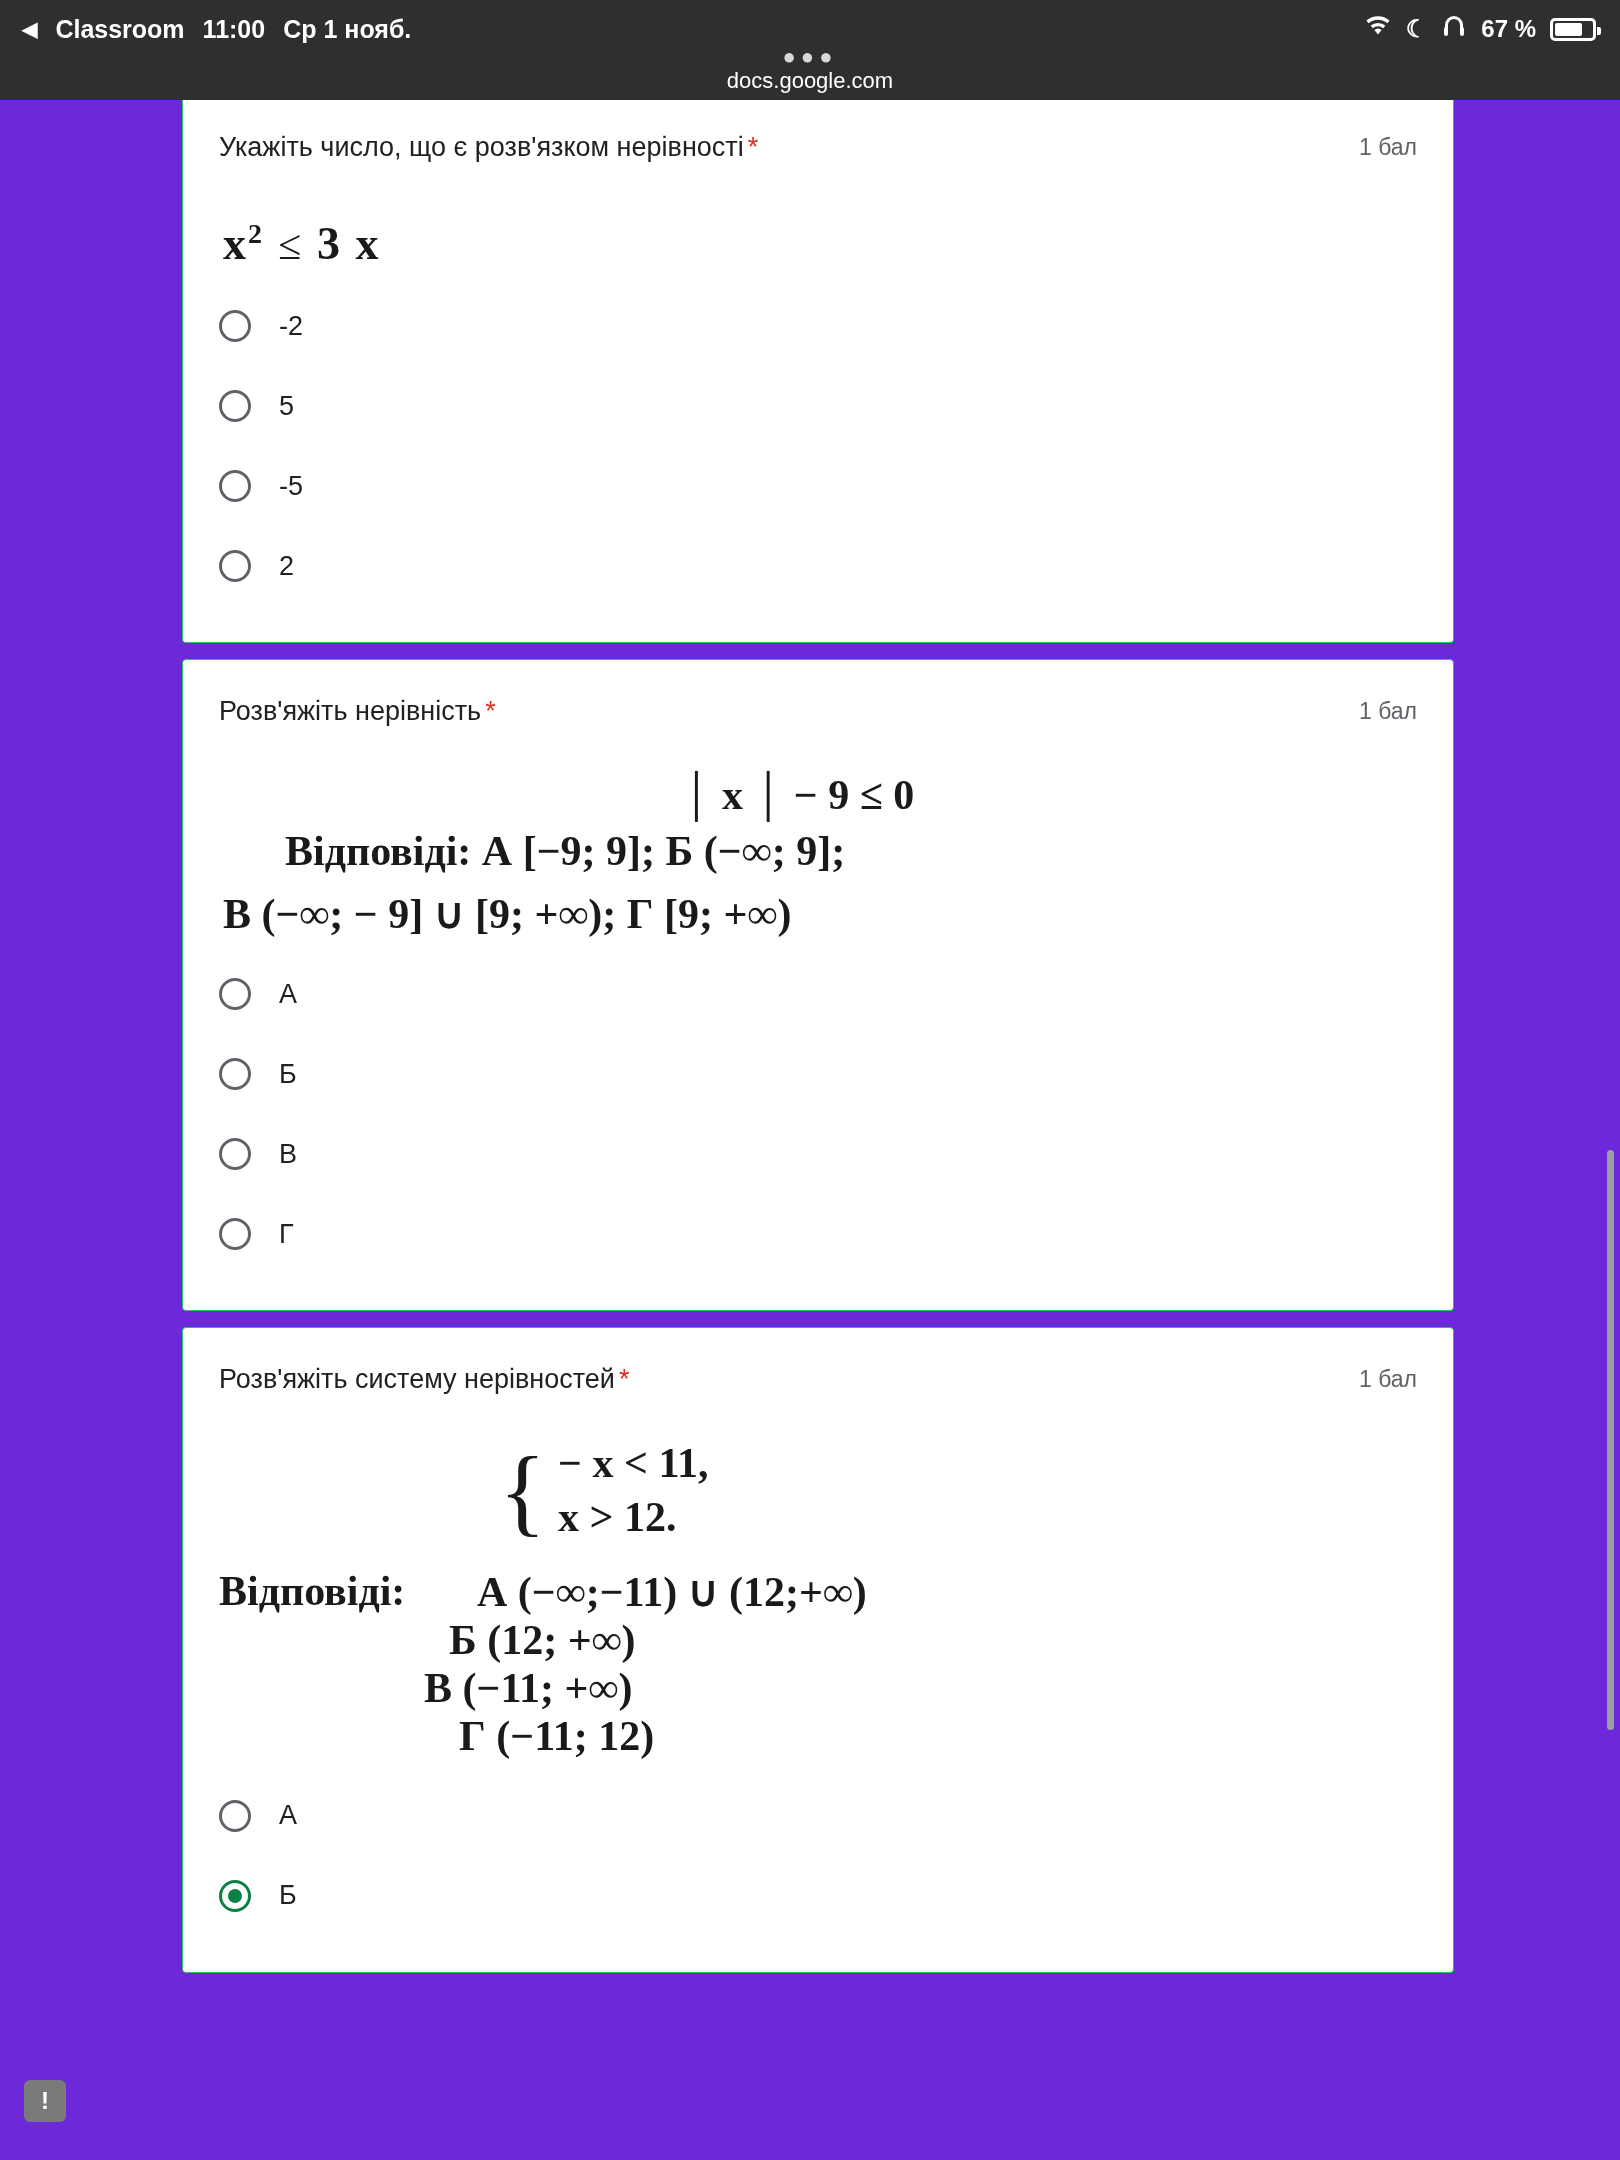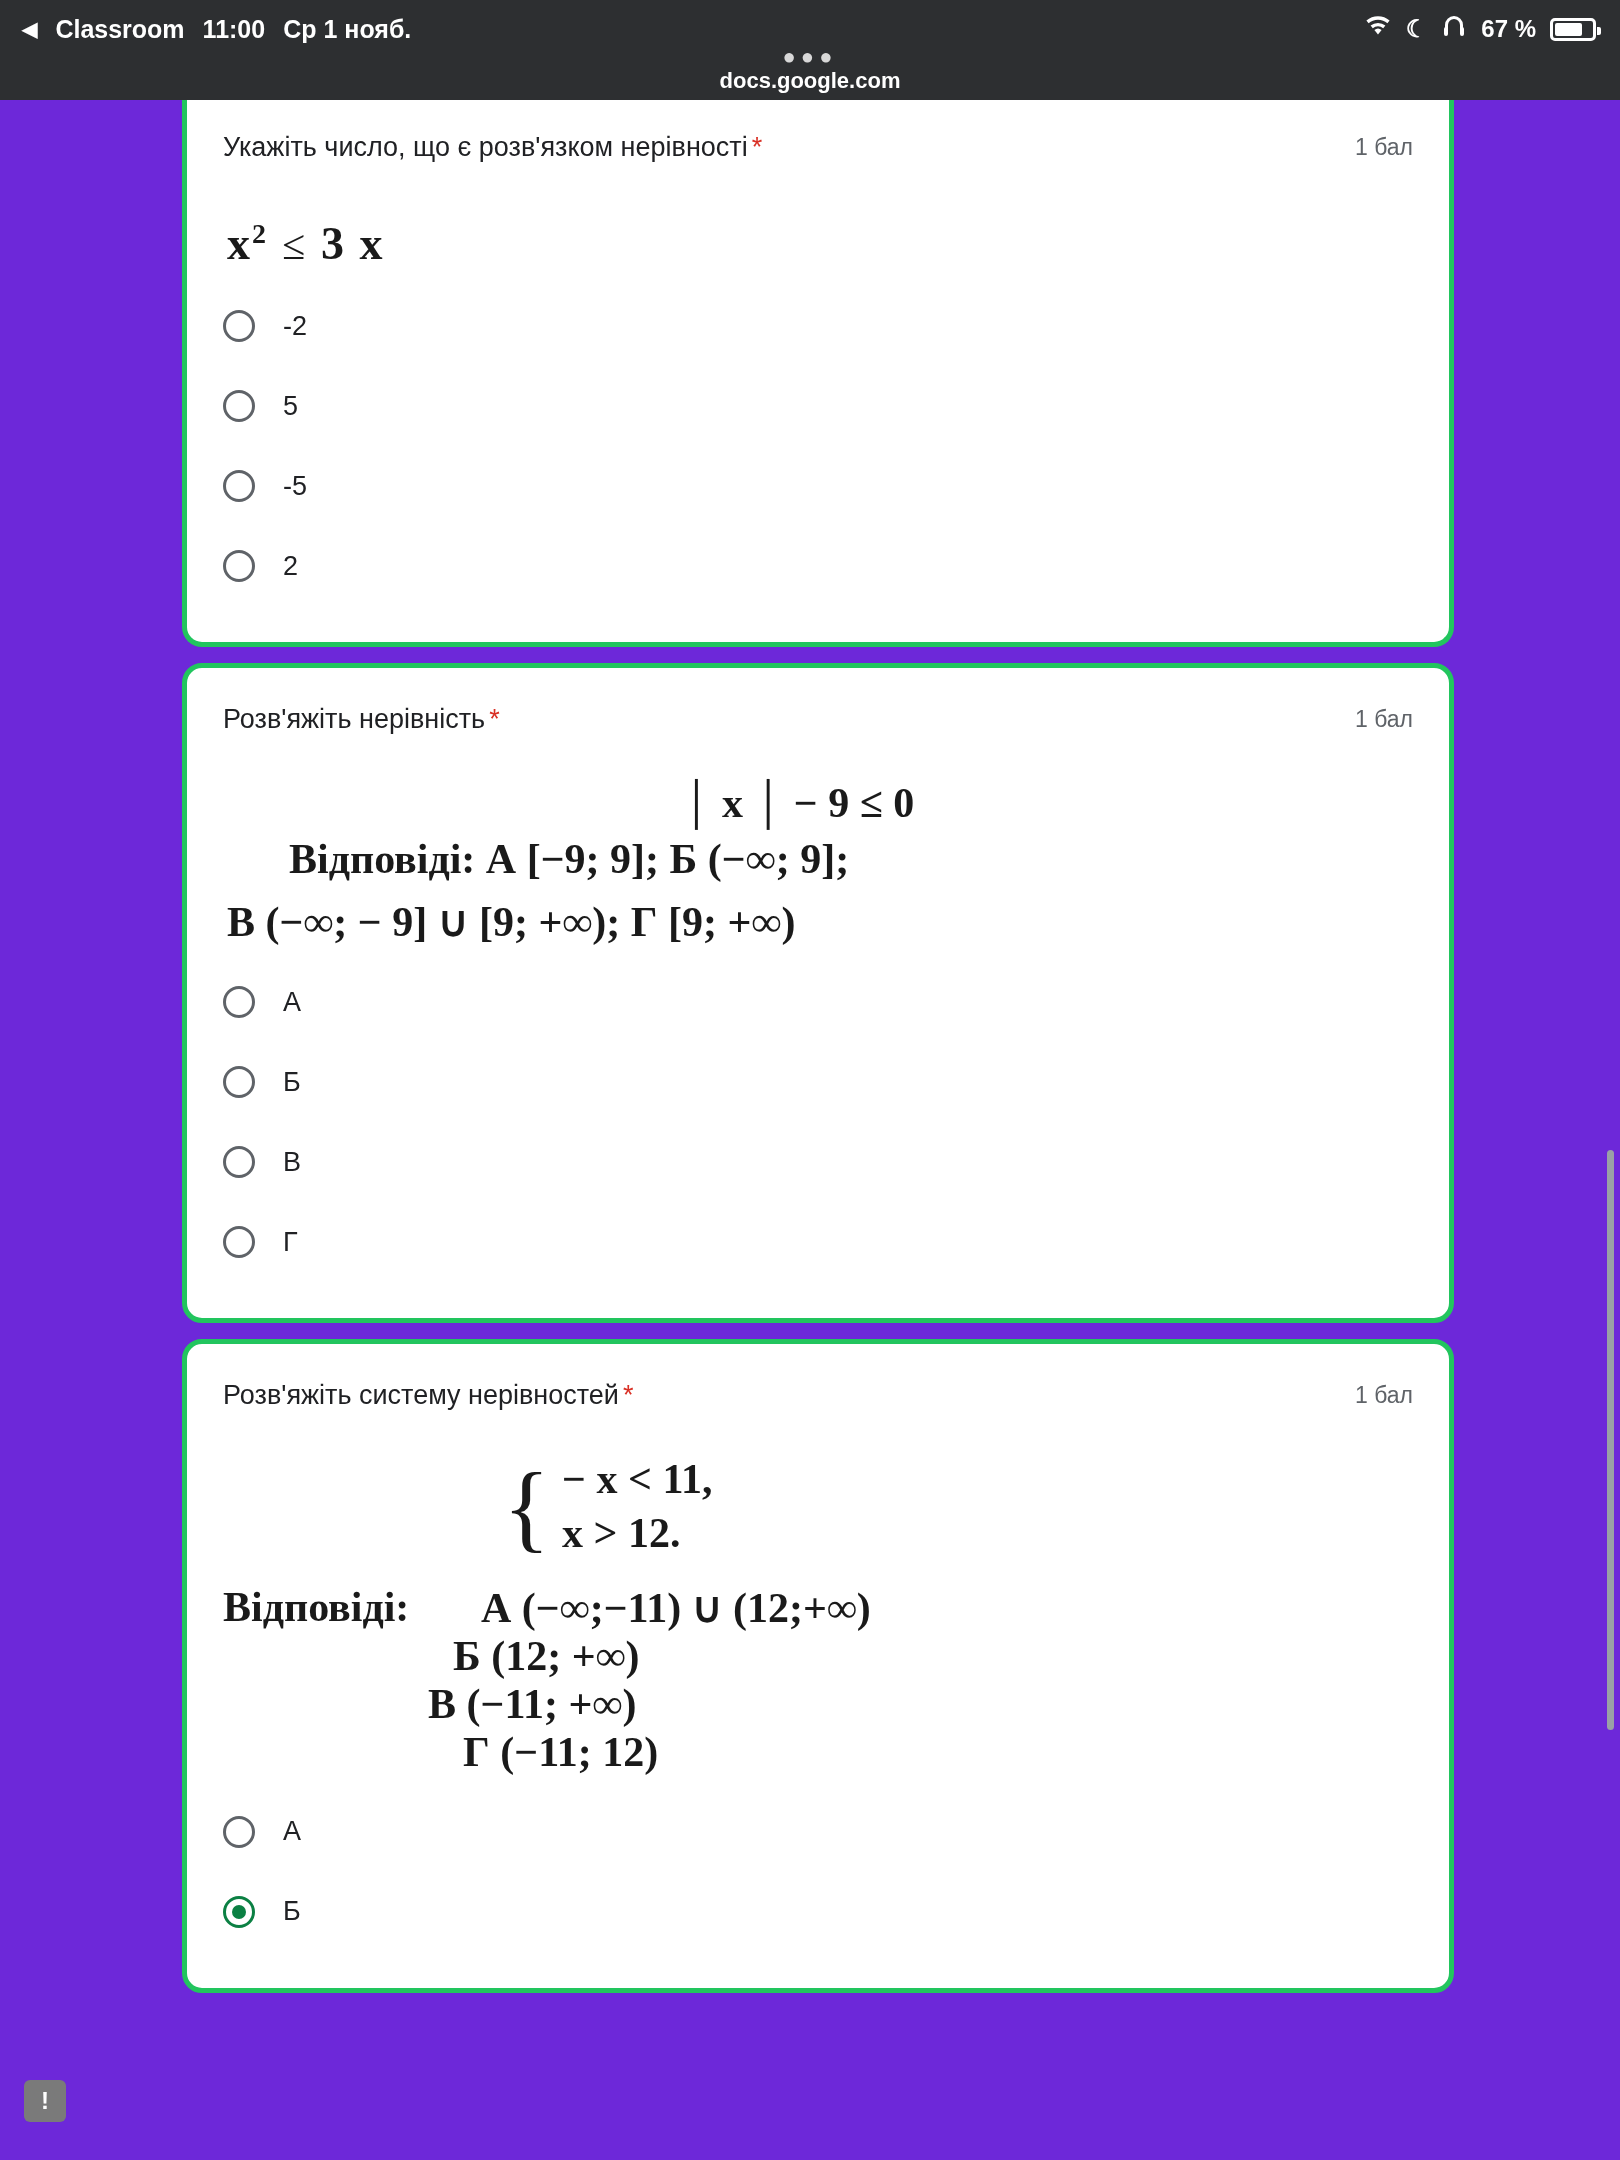--- a/index.html
+++ b/index.html
@@ -40,32 +40,32 @@
   .battery .fill { position: absolute; left: 2px; top: 2px; bottom: 2px; width: 67%; background: #fff; border-radius: 2px; }
 
   
   .urlbar {
     height: 42px; width: 100%;
     background: #2d2f31; color: #ffffff;
     display: flex; flex-direction: column; align-items: center; justify-content: flex-start;
     position: relative;
   }
   .dots { letter-spacing: 5px; font-size: 22px; line-height: 10px; color: #d8d8d8; margin-top: -6px; }
-  .url-text { font-size: 22px; font-weight: bold; margin-top: 6px; }
+  .url-text { font-size: 22px; font-weight: normal; margin-top: 6px; }
 
   
   .page {
     position: absolute; top: 100px; left: 0; right: 0; bottom: 0;
     background: #6d28d9;
     padding: 0 0 0 8px;
   }
   .card {
     background: #ffffff;
-    border: 5px solid #22c55e;
-    border-radius: 20px;
+    border: 1px solid #22c55e;
+    border-radius: 4px;
     margin: 16px 166px 0 174px;
     padding: 34px 36px 36px 36px;
     position: relative;
   }
   .card.first { margin-top: 0; border-top-left-radius: 0; border-top-right-radius: 0; border-top: none; padding-top: 30px; }
 
   .qhead { display: flex; align-items: flex-start; justify-content: space-between; }
   .qtitle {
     font-size: 27px; color: #202124; line-height: 1.3;
     font-family: "Liberation Sans", sans-serif;

